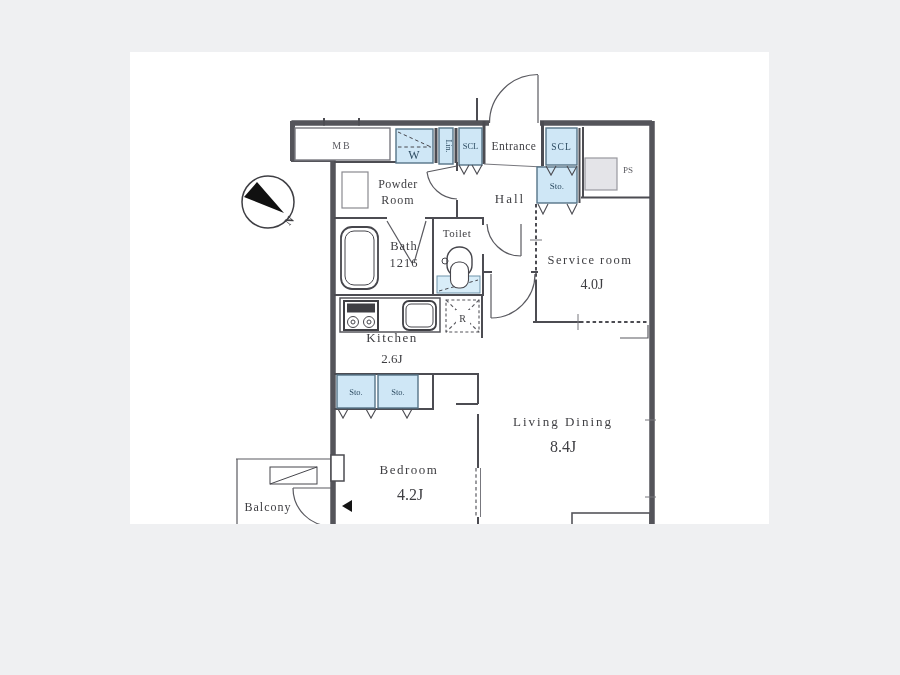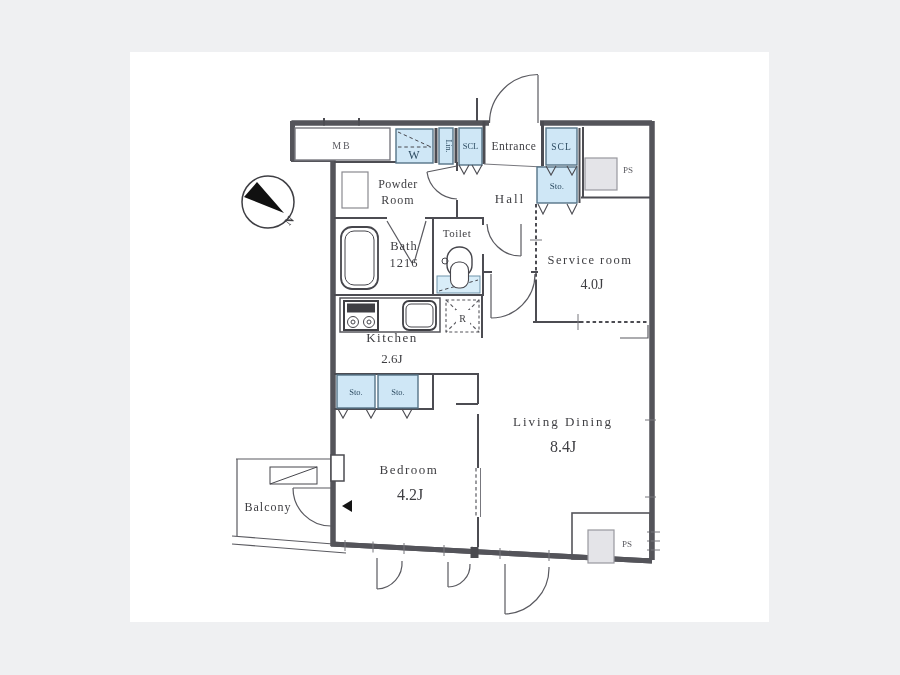--- a/index.html
+++ b/index.html
@@ -1,16 +1,16 @@
 <!DOCTYPE html>
 <html><head>
 <meta charset="utf-8">
 <style>
   html,body{margin:0;padding:0;background:#eff0f2;}
-  .stage{position:relative;width:900px;height:675px;background:#eff0f2;overflow:hidden;
+  .stage{position:relative;width:900px;height:524px;background:#eff0f2;overflow:hidden;
          font-family:"Liberation Serif",serif;}
   svg{position:absolute;left:0;top:0;}
   .wall-dark{stroke:#54545a;stroke-width:5;fill:none;}
   .wall-light{stroke:#ffffff;stroke-width:2.4;fill:none;}
   .iw{stroke:#4c4c52;stroke-width:2;fill:none;}
   .iw3{stroke:#4c4c52;stroke-width:3;fill:none;}
   .thin{stroke:#5a5a60;stroke-width:1.2;fill:none;}
   .hair{stroke:#77777d;stroke-width:1;fill:none;}
   .dash{stroke-dasharray:3.5 2.8;}
   .door{stroke:#5a5a60;stroke-width:1.2;fill:none;}

